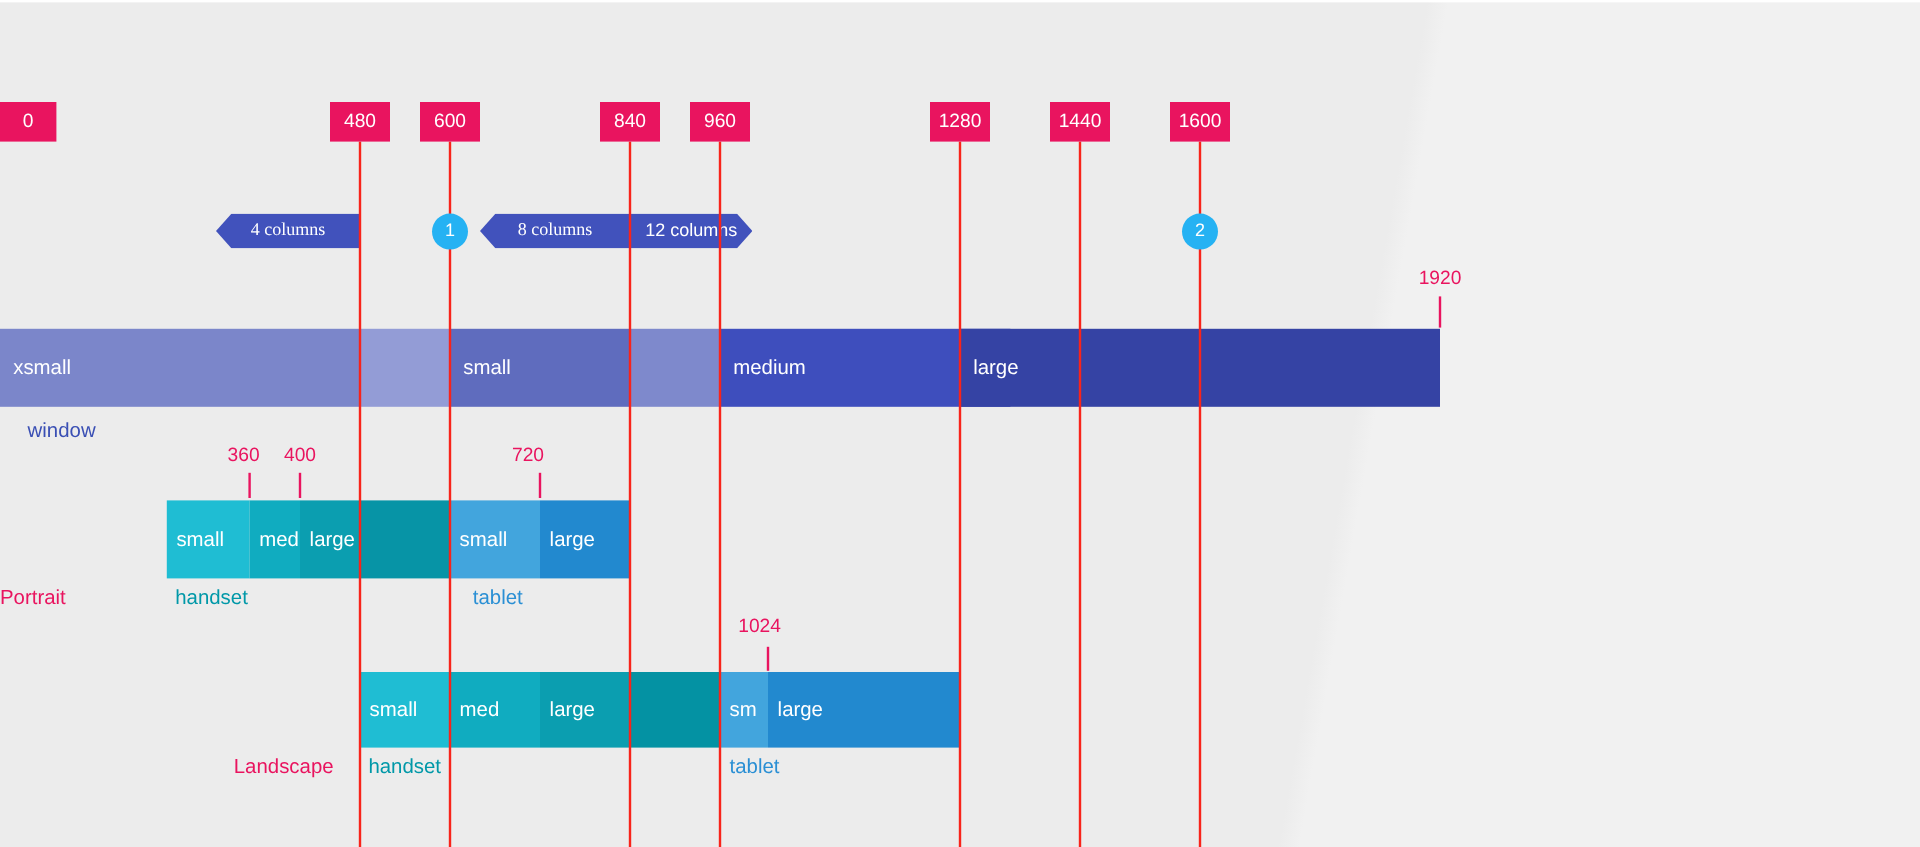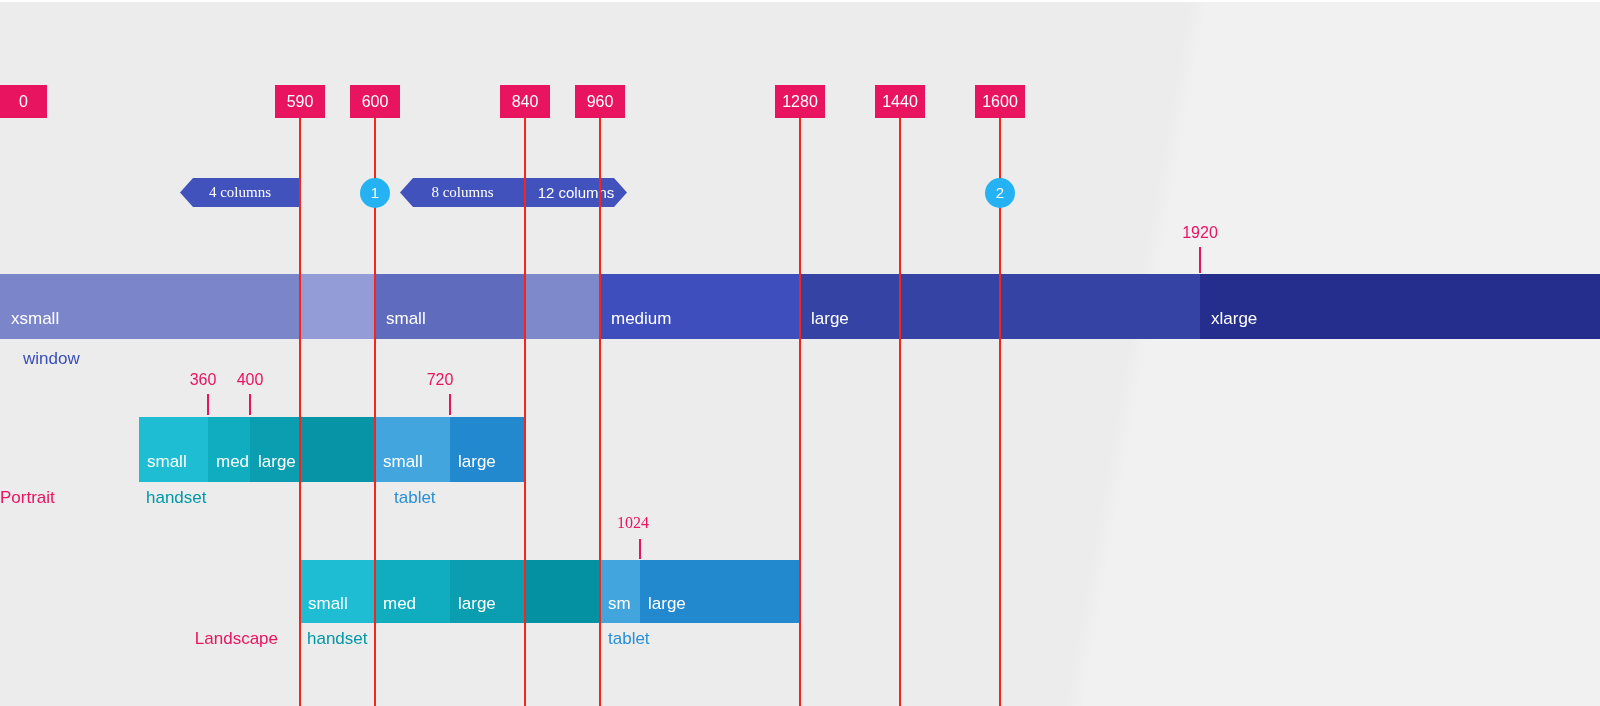--- a/index.html
+++ b/index.html
@@ -25,40 +25,40 @@
   .tip-left{clip-path:polygon(0 50%,13px 0,100% 0,100% 100%,13px 100%);font-family:Liberation Serif, serif;}
   .tip-right{clip-path:polygon(0 0,calc(100% - 13px) 0,100% 50%,calc(100% - 13px) 100%,0 100%);}
   .circle{
     position:absolute;width:30px;height:30px;border-radius:50%;z-index:6;
     display:flex;align-items:center;justify-content:center;
     color:#fff;font-size:15px;
   }
   .seg{position:absolute;z-index:1;}
   .seg-label{
     position:absolute;left:0;top:0;height:100%;display:flex;align-items:center;
-    color:#fff;font-size:17px;white-space:nowrap;margin-top:12px;
+    color:#fff;font-size:17px;white-space:nowrap;
   }
   .caption{position:absolute;font-size:17px;white-space:nowrap;z-index:2;}
   .sub-label{position:absolute;font-size:16px;white-space:nowrap;z-index:2;transform:translateX(-50%);}
   .sub-tick{position:absolute;width:2px;z-index:2;}
 </style>
 </head>
 <body>
 
 <div id="stage" style="background: linear-gradient(100deg, rgb(236, 236, 236) 69%, rgb(241, 241, 241) 70%);">
   <div id="top-strip" style="background: rgb(255, 255, 255);"></div>
 <div class="vline" style="left: 299px; top: 118px; height: 588px; background: rgb(248, 36, 26);"></div>
     <div class="vline" style="left: 374px; top: 118px; height: 588px; background: rgb(248, 36, 26);"></div>
     <div class="vline" style="left: 524px; top: 118px; height: 588px; background: rgb(248, 36, 26);"></div>
     <div class="vline" style="left: 599px; top: 118px; height: 588px; background: rgb(248, 36, 26);"></div>
     <div class="vline" style="left: 799px; top: 118px; height: 588px; background: rgb(248, 36, 26);"></div>
     <div class="vline" style="left: 899px; top: 118px; height: 588px; background: rgb(248, 36, 26);"></div>
     <div class="vline" style="left: 999px; top: 118px; height: 588px; background: rgb(248, 36, 26);"></div>
     <div class="marker-box" style="left: 0px; width: 47px; background: rgb(233, 20, 95);">0</div>
-    <div class="marker-box" style="left: 275px; width: 50px; background: rgb(233, 20, 95);">590</div>
+    <div class="marker-box" style="left: 275px; width: 50px; background: rgb(233, 20, 95);">480</div>
     <div class="marker-box" style="left: 350px; width: 50px; background: rgb(233, 20, 95);">600</div>
     <div class="marker-box" style="left: 500px; width: 50px; background: rgb(233, 20, 95);">840</div>
     <div class="marker-box" style="left: 575px; width: 50px; background: rgb(233, 20, 95);">960</div>
     <div class="marker-box" style="left: 775px; width: 50px; background: rgb(233, 20, 95);">1280</div>
     <div class="marker-box" style="left: 875px; width: 50px; background: rgb(233, 20, 95);">1440</div>
     <div class="marker-box" style="left: 975px; width: 50px; background: rgb(233, 20, 95);">1600</div>
     <div class="badge tip-left" style="left: 180px; width: 120px; background: rgb(65, 82, 188);">4 columns</div>
     <div class="badge tip-left" style="left: 400px; width: 125px; background: rgb(65, 82, 188);">8 columns</div>
     <div class="badge tip-right" style="left: 525px; width: 102px; background: rgb(65, 82, 188);">12 columns</div>
     <div class="circle" style="left: 360px; top: 177.5px; background: rgb(37, 178, 243);">1</div>
@@ -69,23 +69,20 @@
     <div class="seg" style="left: 300px; top: 274px; width: 75px; height: 65px; background: rgb(147, 156, 214);"></div>
     <div class="seg" style="left: 375px; top: 274px; width: 150px; height: 65px; background: rgb(95, 108, 190);">
       <div class="seg-label" style="padding-left: 11px;">small</div>
     </div>
     <div class="seg" style="left: 525px; top: 274px; width: 75px; height: 65px; background: rgb(126, 137, 204);"></div>
     <div class="seg" style="left: 600px; top: 274px; width: 200px; height: 65px; background: rgb(62, 78, 189); padding-left: 42px;">
       <div class="seg-label" style="padding-left: 11px;">medium</div>
     </div>
     <div class="seg" style="left: 800px; top: 274px; width: 400px; height: 65px; background: rgb(53, 67, 164);">
       <div class="seg-label" style="padding-left: 11px;">large</div>
-    </div>
-    <div class="seg" style="left: 1200px; top: 274px; width: 400px; height: 65px; background: rgb(37, 46, 140);">
-      <div class="seg-label" style="padding-left: 11px;">xlarge</div>
     </div>
     <div class="seg" style="left: 139px; top: 417px; width: 69px; height: 65px; background: rgb(31, 189, 211);">
       <div class="seg-label" style="padding-left: 8px;">small</div>
     </div>
     <div class="seg" style="left: 208px; top: 417px; width: 42px; height: 65px; background: rgb(16, 172, 192);">
       <div class="seg-label" style="padding-left: 8px;">med</div>
     </div>
     <div class="seg" style="left: 250px; top: 417px; width: 50px; height: 65px; background: rgb(11, 158, 176);">
       <div class="seg-label" style="padding-left: 8px;">large</div>
     </div>
@@ -111,21 +108,21 @@
     </div>
     <div class="seg" style="left: 640px; top: 560px; width: 160px; height: 63px; background: rgb(34, 137, 207);">
       <div class="seg-label" style="padding-left: 8px;">large</div>
     </div>
     <div class="sub-label" style="left: 203px; top: 371px; color: rgb(233, 20, 95);">360</div>
     <div class="sub-tick" style="left: 207px; top: 394px; height: 21px; background: rgb(233, 20, 95);"></div>
     <div class="sub-label" style="left: 250px; top: 371px; color: rgb(233, 20, 95);">400</div>
     <div class="sub-tick" style="left: 249px; top: 394px; height: 21px; background: rgb(233, 20, 95);"></div>
     <div class="sub-label" style="left: 440px; top: 371px; color: rgb(233, 20, 95);">720</div>
     <div class="sub-tick" style="left: 449px; top: 394px; height: 21px; background: rgb(233, 20, 95);"></div>
-    <div class="sub-label" style="left: 633px; top: 514px; color: rgb(233, 20, 95); font-family: Liberation Serif, serif;">1024</div>
+    <div class="sub-label" style="left: 633px; top: 514px; color: rgb(233, 20, 95);">1024</div>
     <div class="sub-tick" style="left: 639px; top: 539px; height: 20px; background: rgb(233, 20, 95);"></div>
     <div class="sub-label" style="left: 1200px; top: 224px; color: rgb(233, 20, 95);">1920</div>
     <div class="sub-tick" style="left: 1199px; top: 247px; height: 26px; background: rgb(233, 20, 95);"></div>
     <div class="caption" style="left: 23px; top: 349px; color: rgb(58, 79, 180);">window</div>
     <div class="caption" style="left: 0px; top: 488px; width: 121px; color: rgb(233, 20, 95);">Portrait</div>
     <div class="caption" style="left: 146px; top: 488px; color: rgb(0, 152, 168);">handset</div>
     <div class="caption" style="left: 394px; top: 488px; color: rgb(42, 143, 212);">tablet</div>
     <div class="caption" style="left: 0px; top: 629px; width: 278px; text-align: right; color: rgb(233, 20, 95);">Landscape</div>
     <div class="caption" style="left: 307px; top: 629px; color: rgb(0, 152, 168);">handset</div>
     <div class="caption" style="left: 608px; top: 629px; color: rgb(42, 143, 212);">tablet</div>

